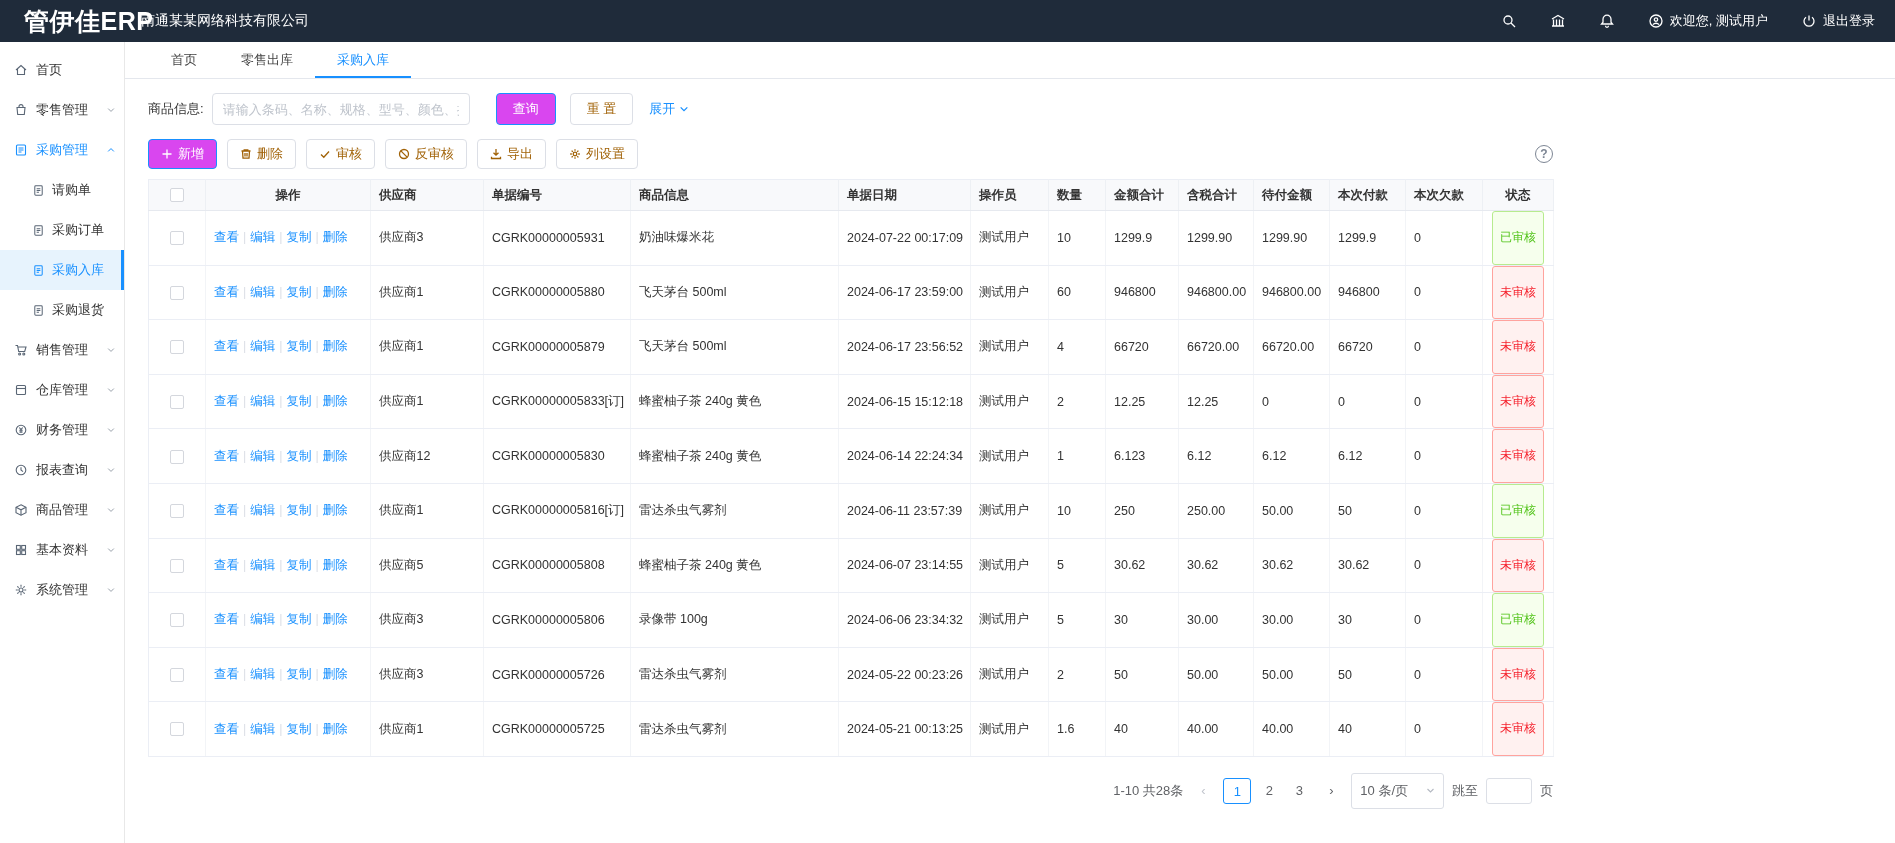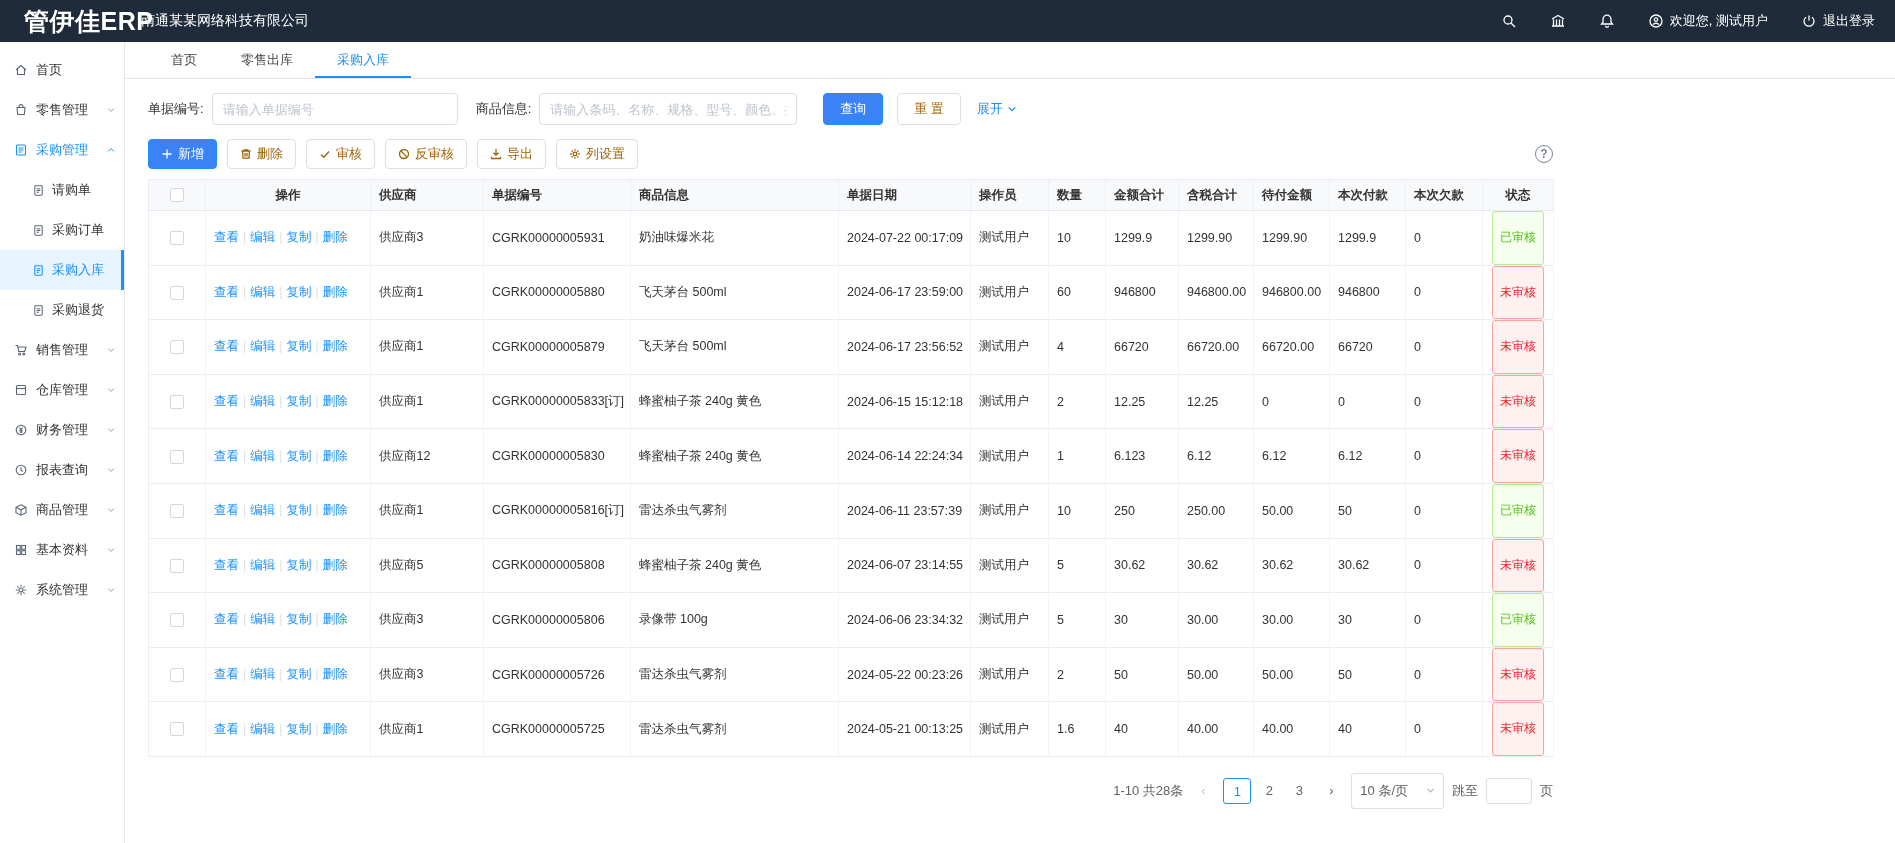--- a/index.html
+++ b/index.html
@@ -47,21 +47,21 @@
   .finput { height:32px; border:1px solid #dcdfe6; border-radius:4px; padding:0 10px; font-size:13px; color:#333;
     font-family:inherit; outline:none; }
   .finput::placeholder { color:#bfc4cc; }
   .w1 { width:246px; } .w2 { width:258px; }
   .daterange { width:260px; height:32px; border:1px solid #dcdfe6; border-radius:4px; display:flex; align-items:center;
     justify-content:space-around; font-size:13px; color:#555; cursor:pointer; }
   .daterange .sep { color:#999; }
   .btn { height:32px; padding:0 16px; border:1px solid #dcdfe6; background:#fff; border-radius:4px; font-size:13px;
     color:#a16207; cursor:pointer; display:inline-flex; align-items:center; gap:5px; font-family:inherit; white-space:nowrap; }
   .btn svg { width:12px; height:12px; stroke:currentColor; fill:none; stroke-width:1.3; }
-  .btn.primary { background:#3b82f6; border-color:#1890ff; color:#fff; }
+  .btn.primary { background:#d946ef; border-color:#1890ff; color:#fff; }
   .btn-search { margin-left:8px; } .btn-reset { margin-left:14px; }
   .expand { margin-left:16px; color:#1890ff; font-size:13px; cursor:pointer; display:inline-flex; align-items:center; gap:4px; }
   .expand svg { width:10px; height:10px; stroke:#1890ff; fill:none; stroke-width:1.5; }
 
   .toolbar { display:flex; align-items:center; gap:10px; margin-bottom:10px; }
   .toolbar .btn { height:30px; padding:0 12px; }
   .help { margin-left:auto; width:18px; height:18px; border:1.5px solid #7d8694; border-radius:50%; color:#7d8694;
     font-size:12px; font-weight:bold; display:flex; align-items:center; justify-content:center; cursor:pointer; }
 
   
@@ -320,24 +320,20 @@
     <div class="tabbar">
       <div class="tab">首页</div>
       <div class="tab">零售出库</div>
       <div class="tab active">采购入库</div>
     </div>
 
     <div class="panel">
       <div class="inner">
 
         <div class="filters">
-          <div class="fitem">
-            <label>单据编号:</label>
-            <input class="finput w1" placeholder="请输入单据编号" style="">
-          </div>
           <div class="fitem">
             <label>商品信息:</label>
             <input class="finput w2" placeholder="请输入条码、名称、规格、型号、颜色、扩展..." style="">
           </div>
           <button class="btn primary btn-search">查询</button>
           <button class="btn btn-reset">重 置</button>
           <span class="expand">
             <span>展开</span>
             <svg viewBox="0 0 12 12">
                 <path d="M2 4l4 4 4-4"></path>

